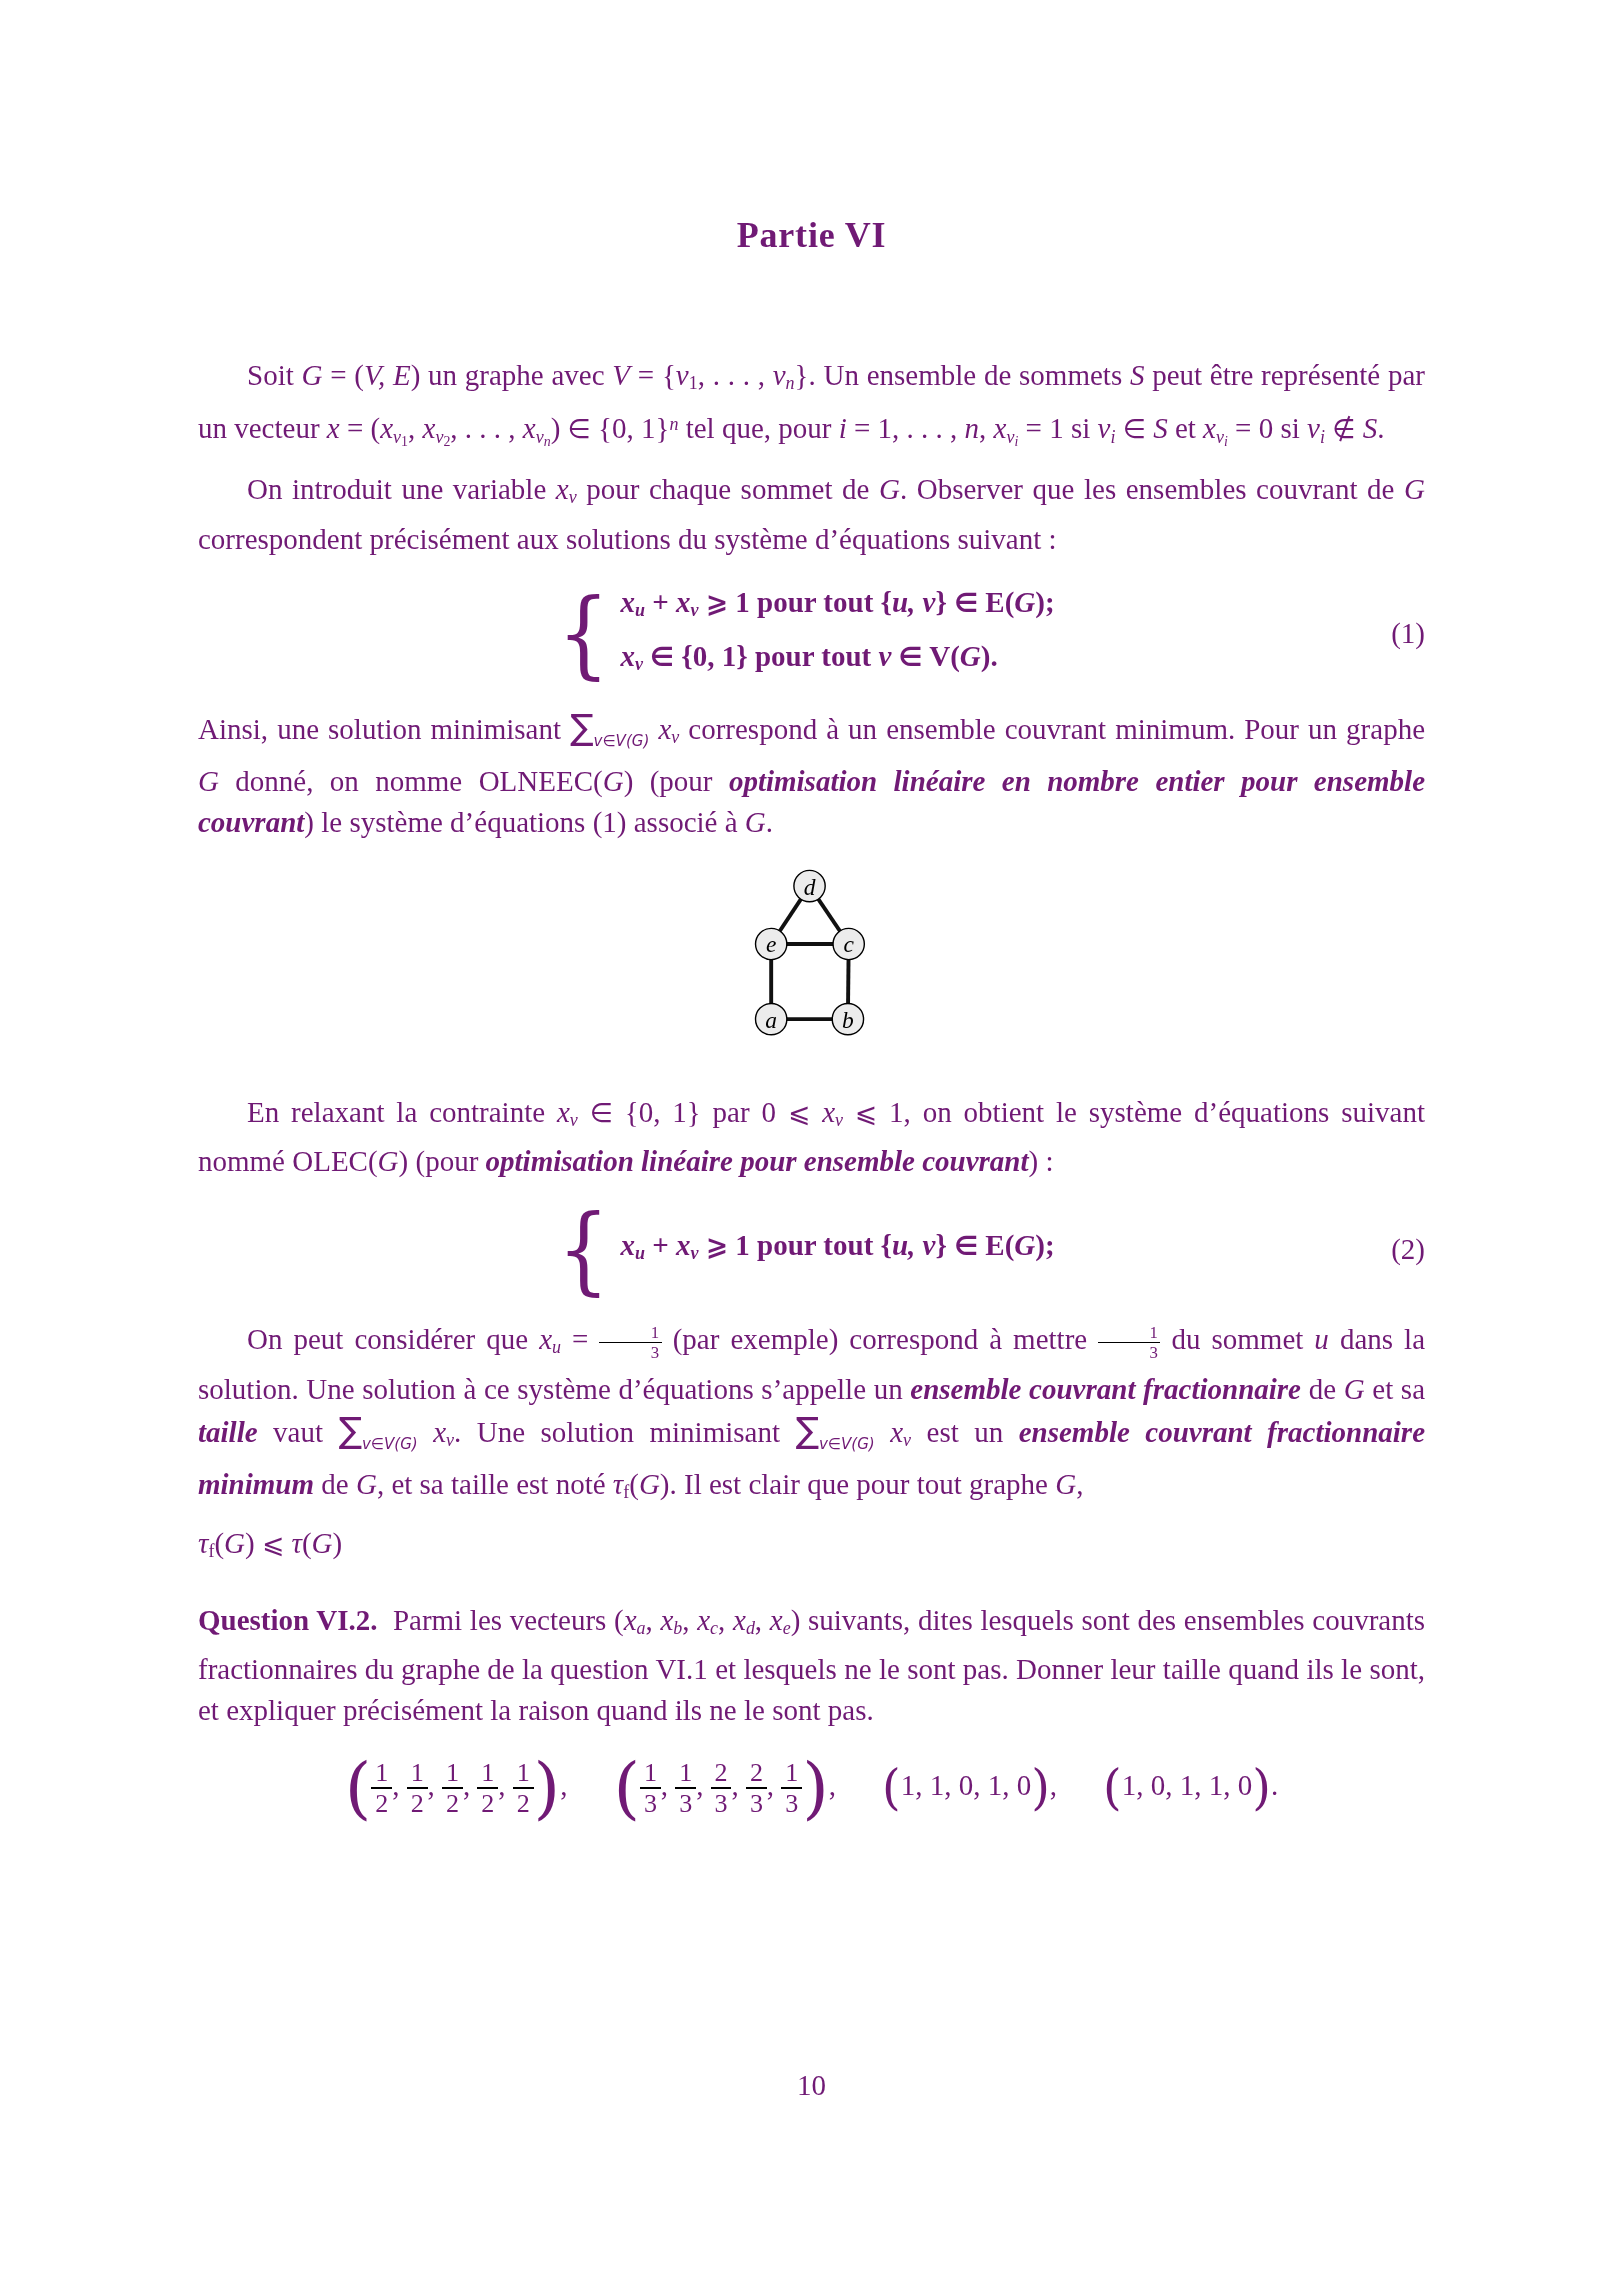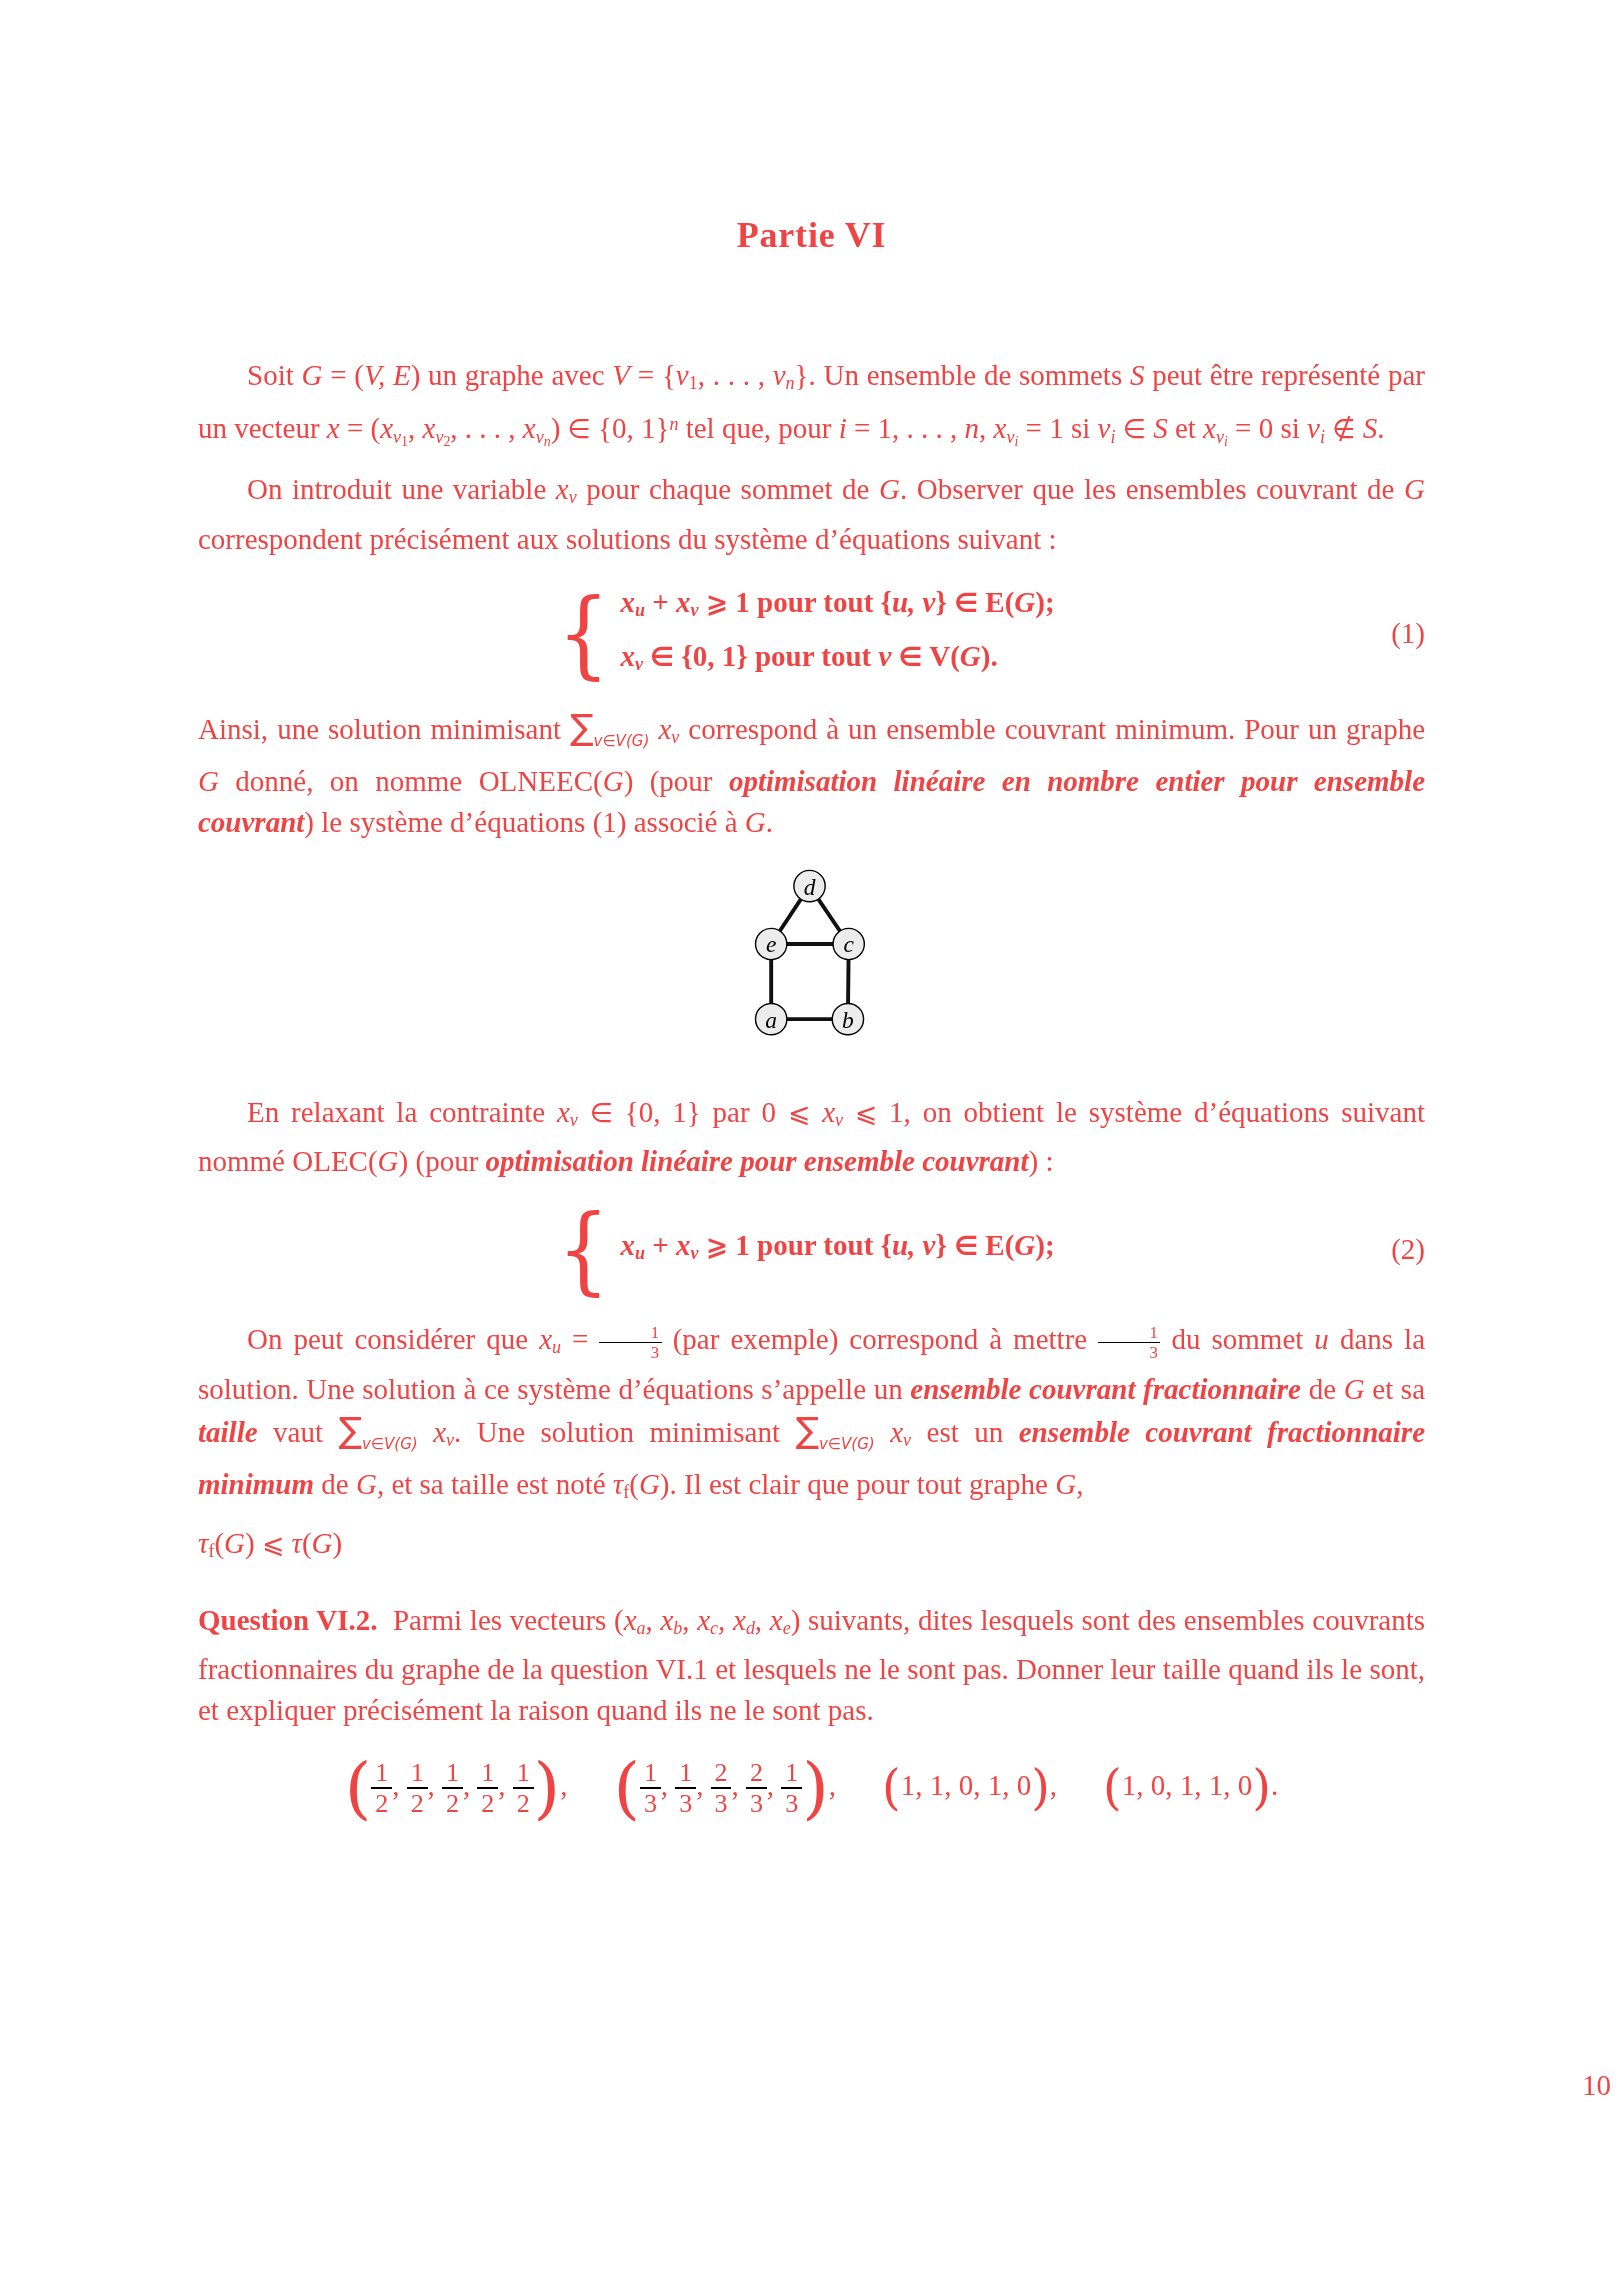--- a/index.html
+++ b/index.html
@@ -1,16 +1,16 @@
 <!DOCTYPE html>
 <html style="font-size:12.6px"><head>
 <meta charset="utf-8">
 <style>
   html,body{margin:0;padding:0;background:#ffffff;}
-  .page{position:relative;width:1623px;height:2295px;background:#ffffff;color:#ef4444;
+  .page{position:relative;width:1623px;height:2295px;background:#ffffff;color:#701a75;
         font-family:"Liberation Serif","DejaVu Serif",serif;font-size:29px;overflow:hidden;}
   .content{position:absolute;left:198px;top:0;width:1227px;}
   .title{margin:214px 0 0 0;text-align:center;font-size:36px;font-weight:700;letter-spacing:0.8px;}
   .para{margin:0;line-height:41px;text-align:justify;}
   .indent{text-indent:49px;}
   .center{}
   .sg-i{font-style:italic;}
   .sg-b{font-weight:700;}
   .sg-bi{font-weight:700;font-style:italic;}
   .sg-sub{font-size:62%;vertical-align:-0.25em;}
@@ -33,21 +33,21 @@
   
   .eq-row{position:relative;display:flex;align-items:center;padding-left:355px;line-height:46px;}
   .eq-brace{font-family:"DejaVu Serif",serif;font-size:96px;line-height:1;margin-right:6.3px;
             transform:scaleX(0.85);display:inline-block;}
   .eq-lines{display:flex;flex-direction:column;font-weight:bold;}
   .eq-tag{position:absolute;right:0;top:50%;transform:translateY(-50%);}
   
   .figure-wrap{display:flex;justify-content:center;}
   
   .vectors{text-align:center;line-height:82px;white-space:nowrap;}
-  .footer{position:absolute;left:0;right:12px;top:2069px;text-align:right;}
+  .footer{position:absolute;left:0;right:0;top:2069px;text-align:center;}
 </style>
 </head>
 <body>
 
 <div class="page">
   <div class="content">
 
     <h1 class="title">Partie VI</h1>
 
     <p class="para indent" style="margin-top:99px;">Soit <span class="sg-i">G</span> = (<span class="sg-i">V, E</span>) un graphe avec <span class="sg-i">V</span> = {<span class="sg-i">v</span><span class="sg-sub">1</span>, . . . , <span class="sg-i">v</span><span class="sg-subi">n</span>}. Un ensemble de sommets <span class="sg-i">S</span> peut être représenté par un vecteur <span class="sg-i">x</span> = (<span class="sg-i">x</span><span class="sg-subi">v</span><span class="sg-sub2">1</span>, <span class="sg-i">x</span><span class="sg-subi">v</span><span class="sg-sub2">2</span>, . . . , <span class="sg-i">x</span><span class="sg-subi">v</span><span class="sg-sub2i">n</span>) <span class="sg-sym">∈</span> {0, 1}<span class="sg-supi">n</span> tel que, pour <span class="sg-i">i</span> = 1, . . . , <span class="sg-i">n</span>, <span class="sg-i">x</span><span class="sg-subi">v</span><span class="sg-sub2i">i</span> = 1 si <span class="sg-i">v</span><span class="sg-subi">i</span> <span class="sg-sym">∈</span> <span class="sg-i">S</span> et <span class="sg-i">x</span><span class="sg-subi">v</span><span class="sg-sub2i">i</span> = 0 si <span class="sg-i">v</span><span class="sg-subi">i</span> <span class="sg-sym">∉</span> <span class="sg-i">S</span>.</p>

